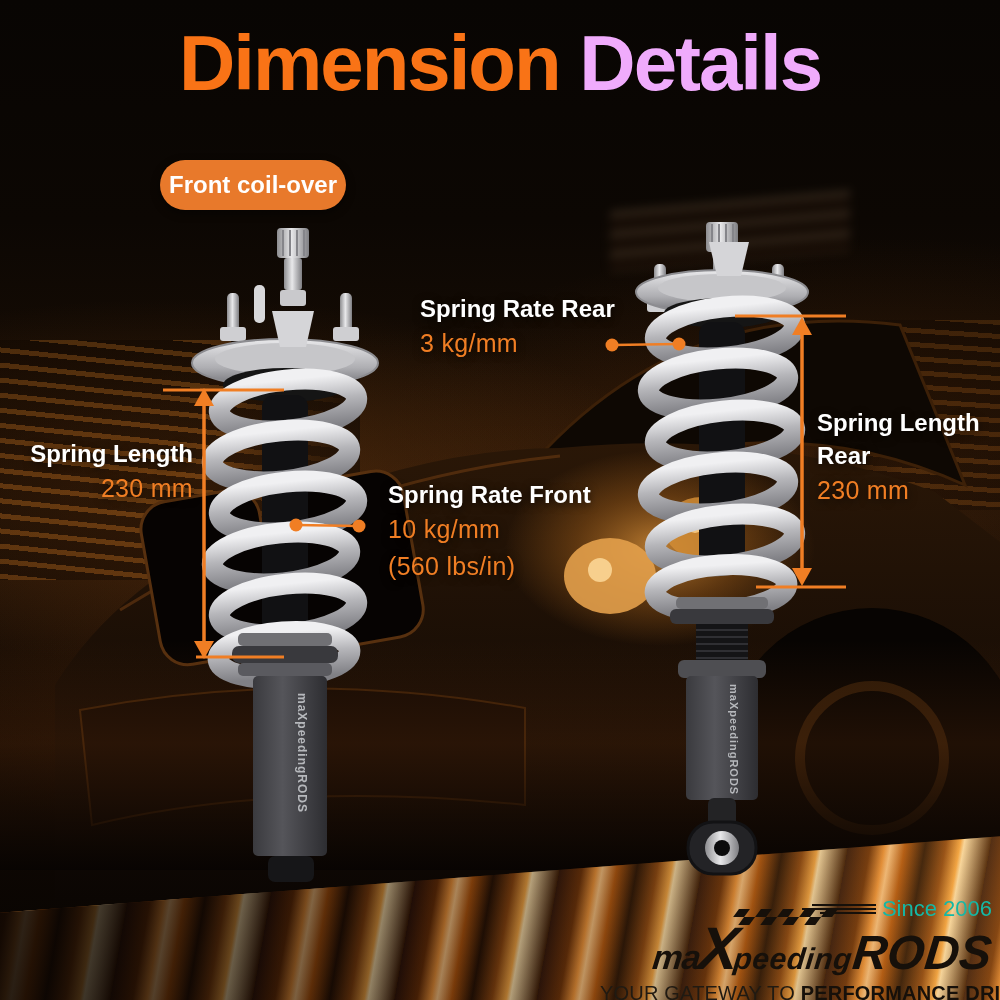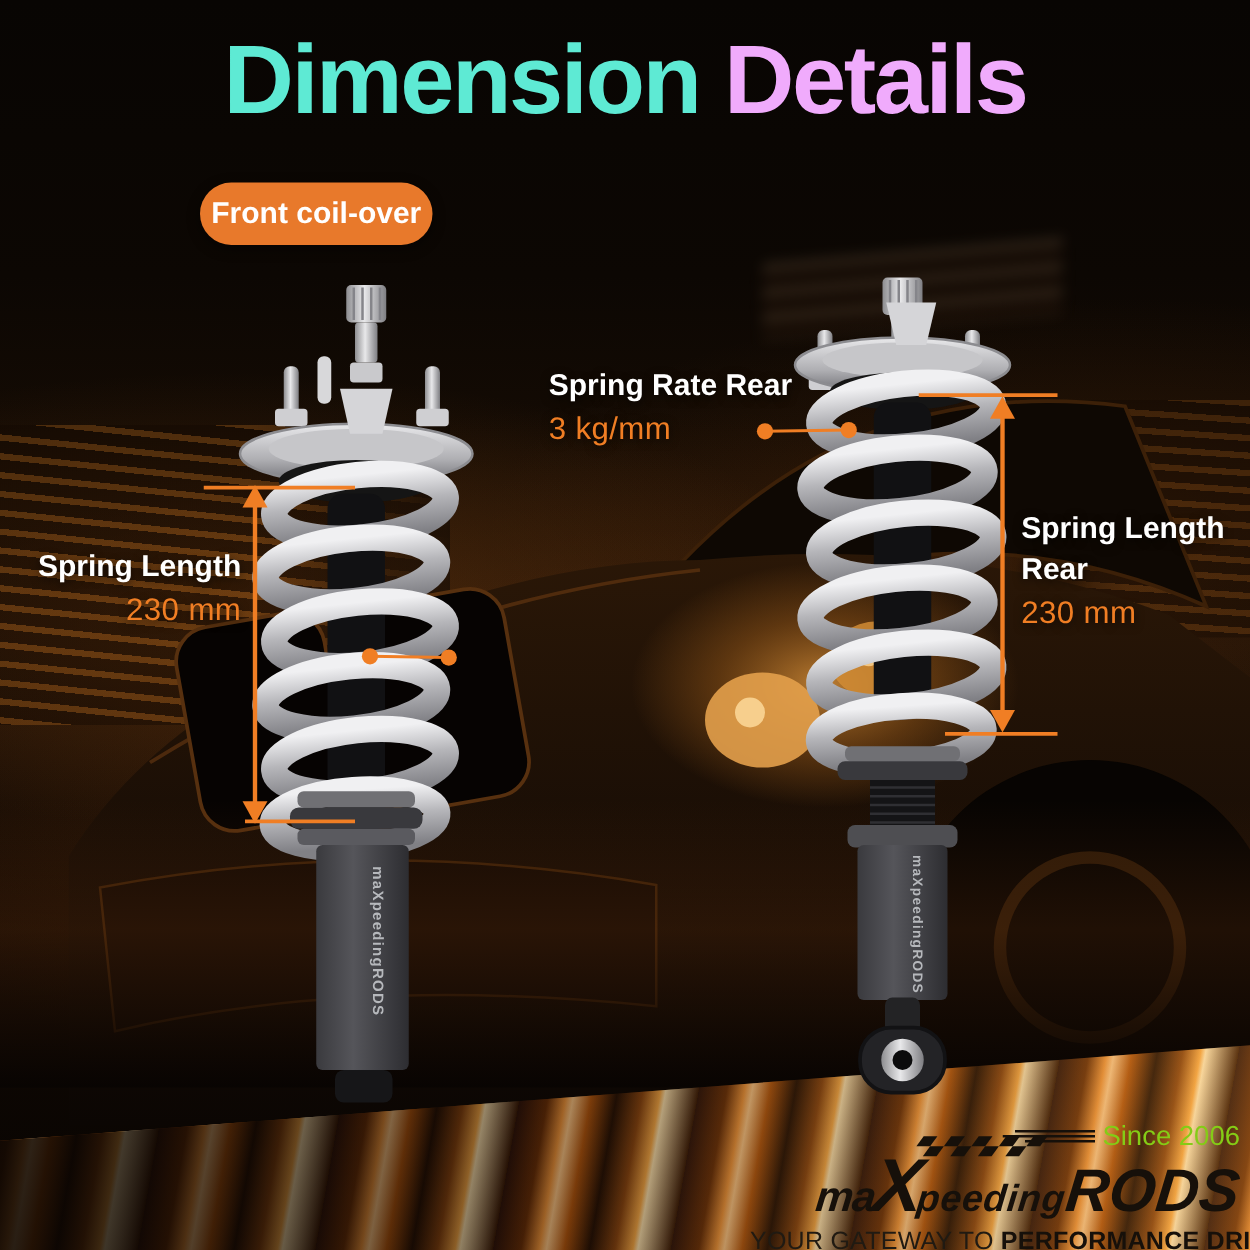--- a/index.html
+++ b/index.html
@@ -36,45 +36,45 @@
   .streaks{position:absolute;left:0;top:818px;width:1000px;height:182px;
     background:repeating-linear-gradient(100deg,
       #30140a 0px,#6b3008 22px,#f1953a 36px,#ffc887 42px,#b4570e 56px,
       #251004 76px,#8a4510 96px,#f7a845 110px,#fde3b0 114px,#3a1a06 140px);
     clip-path:polygon(0 52%,100% 10%,100% 100%,0 100%);}
   .streaks::after{content:"";position:absolute;inset:0;
     background:linear-gradient(90deg,rgba(8,4,2,.88) 0%,rgba(8,4,2,.35) 45%,rgba(255,176,70,.18) 100%);}
   
   .title{position:absolute;left:0;top:24px;width:1000px;text-align:center;
     font-size:78px;font-weight:800;letter-spacing:-2px;line-height:1.0;white-space:nowrap;}
-  .title .t-orange{color:#5eead4;}
+  .title .t-orange{color:#f97316;}
   .title .t-white{color:#f0abfc;}
   
-  .pill{position:absolute;top:146px;height:50px;border-radius:26px;background:#E8792B;
+  .pill{position:absolute;top:160px;height:50px;border-radius:26px;background:#E8792B;
     display:flex;align-items:center;justify-content:center;
     color:#fff;font-size:24px;font-weight:700;box-shadow:0 3px 10px rgba(0,0,0,.45);}
   .pill-front{left:160px;width:186px;}
   .pill-rear{left:597px;width:243px;}
   
   .ann{position:absolute;text-shadow:0 2px 8px rgba(0,0,0,.65);}
   .ann .lab{color:#ffffff;font-size:24px;font-weight:700;line-height:33px;}
   .ann .val{color:#F07E24;font-size:25px;font-weight:500;line-height:37px;letter-spacing:.3px;}
-  .ann-rate-rear{left:439px;top:292px;}
+  .ann-rate-rear{left:420px;top:292px;}
   .ann-rate-front{left:388px;top:478px;}
   .ann-len-front{left:0;top:437px;width:193px;text-align:right;}
   .ann-len-rear{left:817px;top:406px;width:180px;text-align:left;}
   
   .coil-svg{position:absolute;}
   .front-coil{left:180px;top:215px;}
   .rear-coil{left:610px;top:212px;}
   .dim-overlay{position:absolute;left:0;top:0;pointer-events:none;}
   
   .logo{position:absolute;left:600px;top:896px;width:392px;color:#16100a;}
   .logo-row1{display:flex;align-items:center;justify-content:flex-end;gap:6px;height:26px;}
-  .since{font-size:22px;font-weight:500;color:#84cc16;}
+  .since{font-size:22px;font-weight:500;color:#14b8a6;}
   .brand-row{position:relative;display:flex;align-items:baseline;justify-content:flex-end;
     transform:skewX(-6deg);margin-top:-3px;line-height:1;}
   .b-ma{font-size:34px;font-weight:800;font-style:italic;letter-spacing:-1px;}
   .b-x{font-size:60px;font-weight:800;font-style:italic;letter-spacing:-2px;margin:0 -2px;}
   .b-peeding{font-size:30px;font-weight:800;font-style:italic;letter-spacing:.5px;}
   .b-rods{font-size:48px;font-weight:800;font-style:italic;letter-spacing:0px;}
   .checker{position:absolute;left:118px;top:-12px;}
   .tagline{margin-top:3px;text-align:right;font-size:20px;letter-spacing:.2px;white-space:nowrap;}
   .tag-reg{font-weight:400;color:#201a12;}
   .tag-bold{font-weight:800;color:#16100a;}
@@ -294,20 +294,25 @@
 
   <div class="pill pill-front">
     <span>Front coil-over</span>
   </div>
 
   <div class="ann ann-rate-rear">
     <div class="lab">Spring Rate Rear</div>
     <div class="val">3 kg/mm</div>
   </div>
 
+  <div class="ann ann-rate-front">
+    <div class="lab">Spring Rate Front</div>
+    <div class="val">10 kg/mm</div>
+    <div class="val">(560 lbs/in)</div>
+  </div>
 
   <div class="ann ann-len-front">
     <div class="lab">Spring Length</div>
     <div class="val">230 mm</div>
   </div>
 
   <div class="ann ann-len-rear">
     <div class="lab">Spring Length</div>
     <div class="lab">Rear</div>
     <div class="val">230 mm</div>

